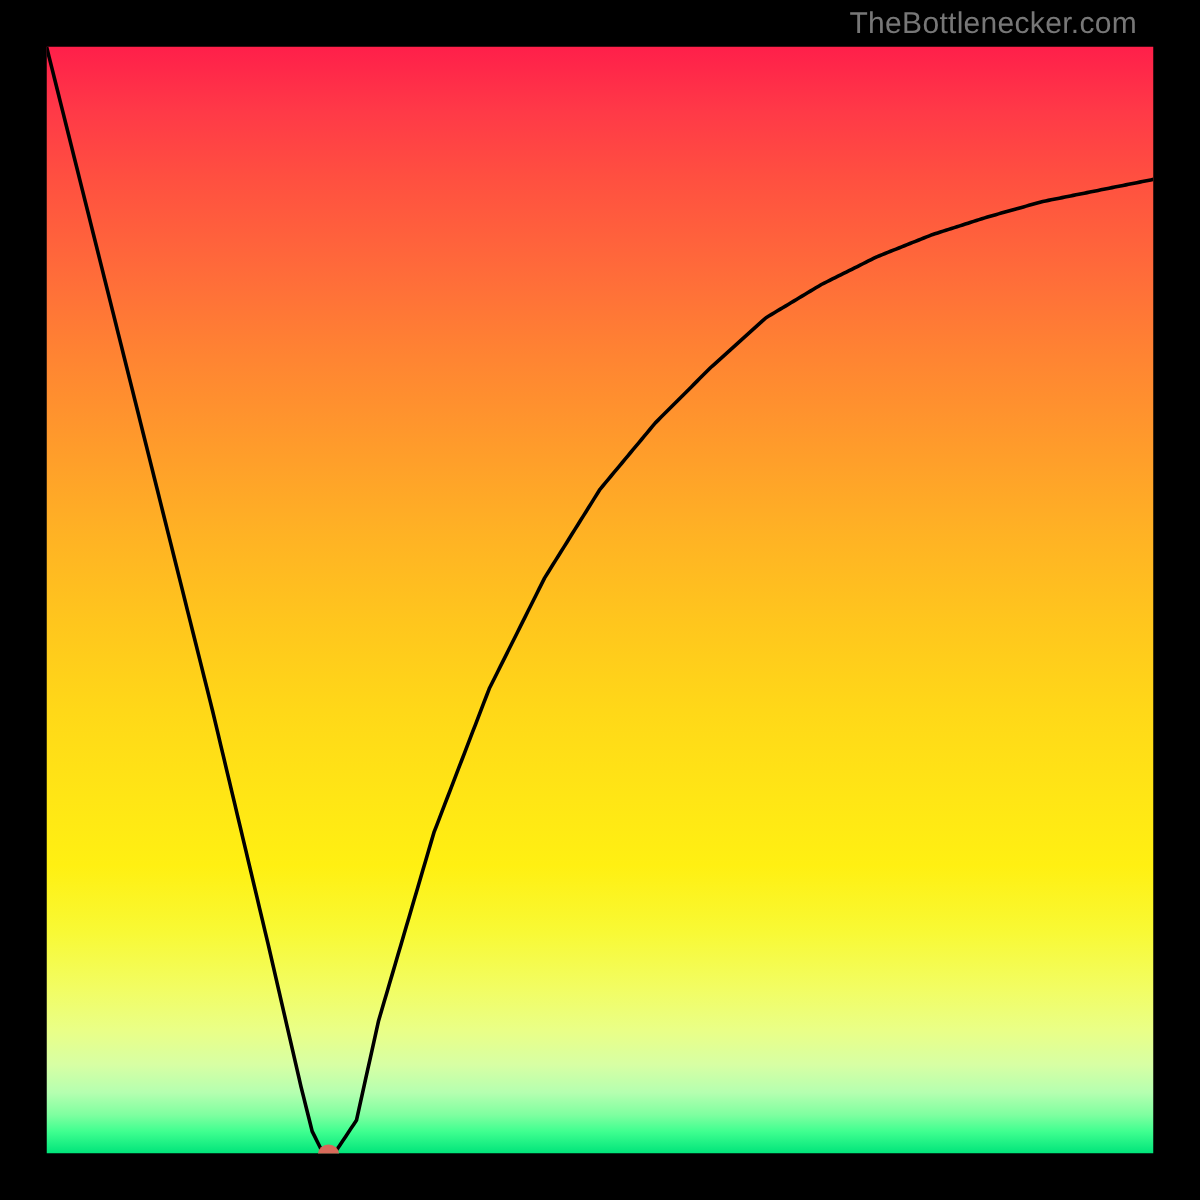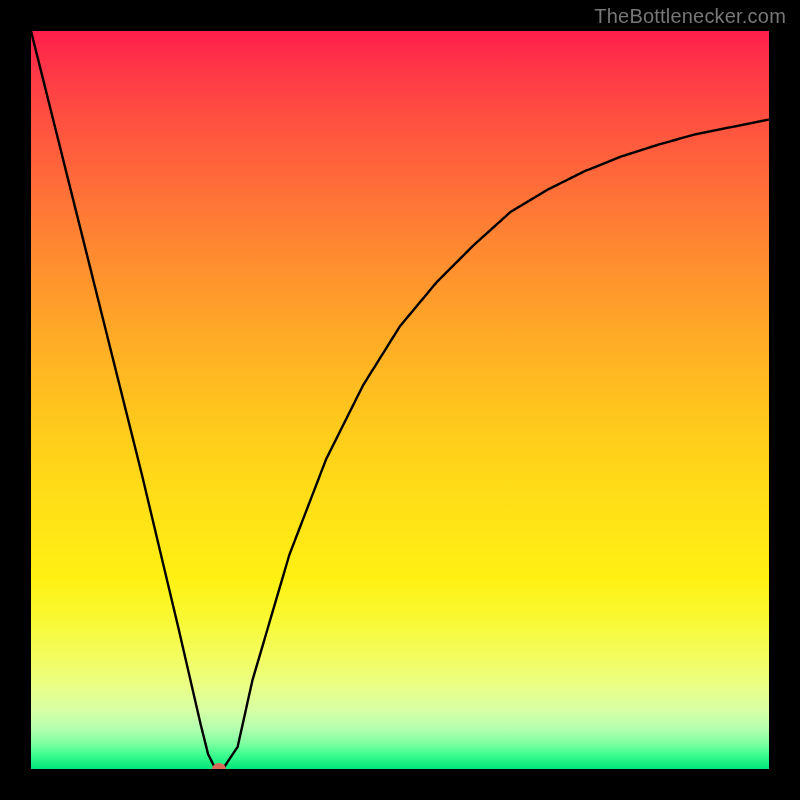--- a/index.html
+++ b/index.html
@@ -60,21 +60,21 @@
     position: absolute;
     width: 14px;
     height: 12px;
     border-radius: 50% / 50%;
     background: #d86a5a;
     transform: translate(-50%, -50%);
   }
   .attribution {
     position: absolute;
     top: 5px;
-    right: 14px;
+    right: 42px;
     color: #777;
     font-size: 20px;
     font-weight: 400;
     letter-spacing: 0.2px;
     user-select: none;
   }
 </style>
 </head>
 <body>
 

